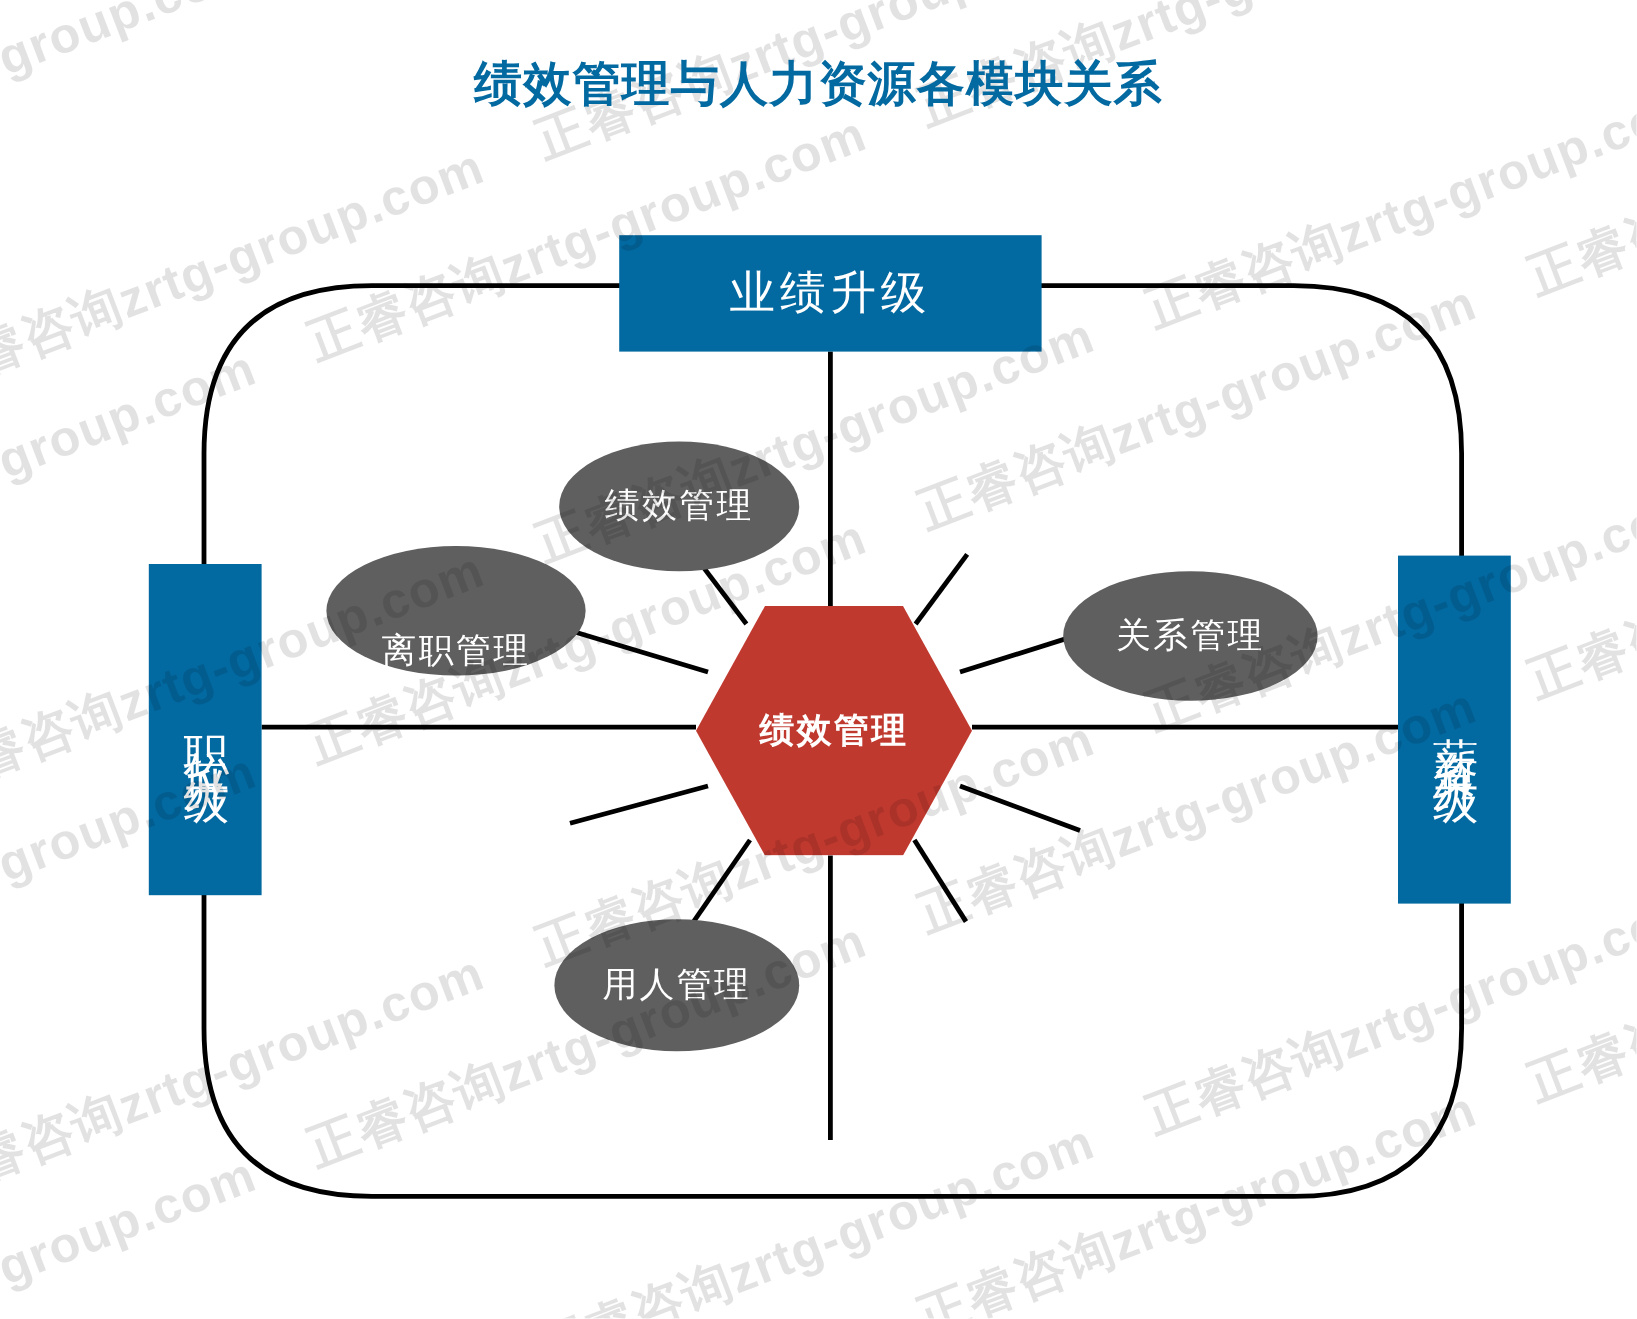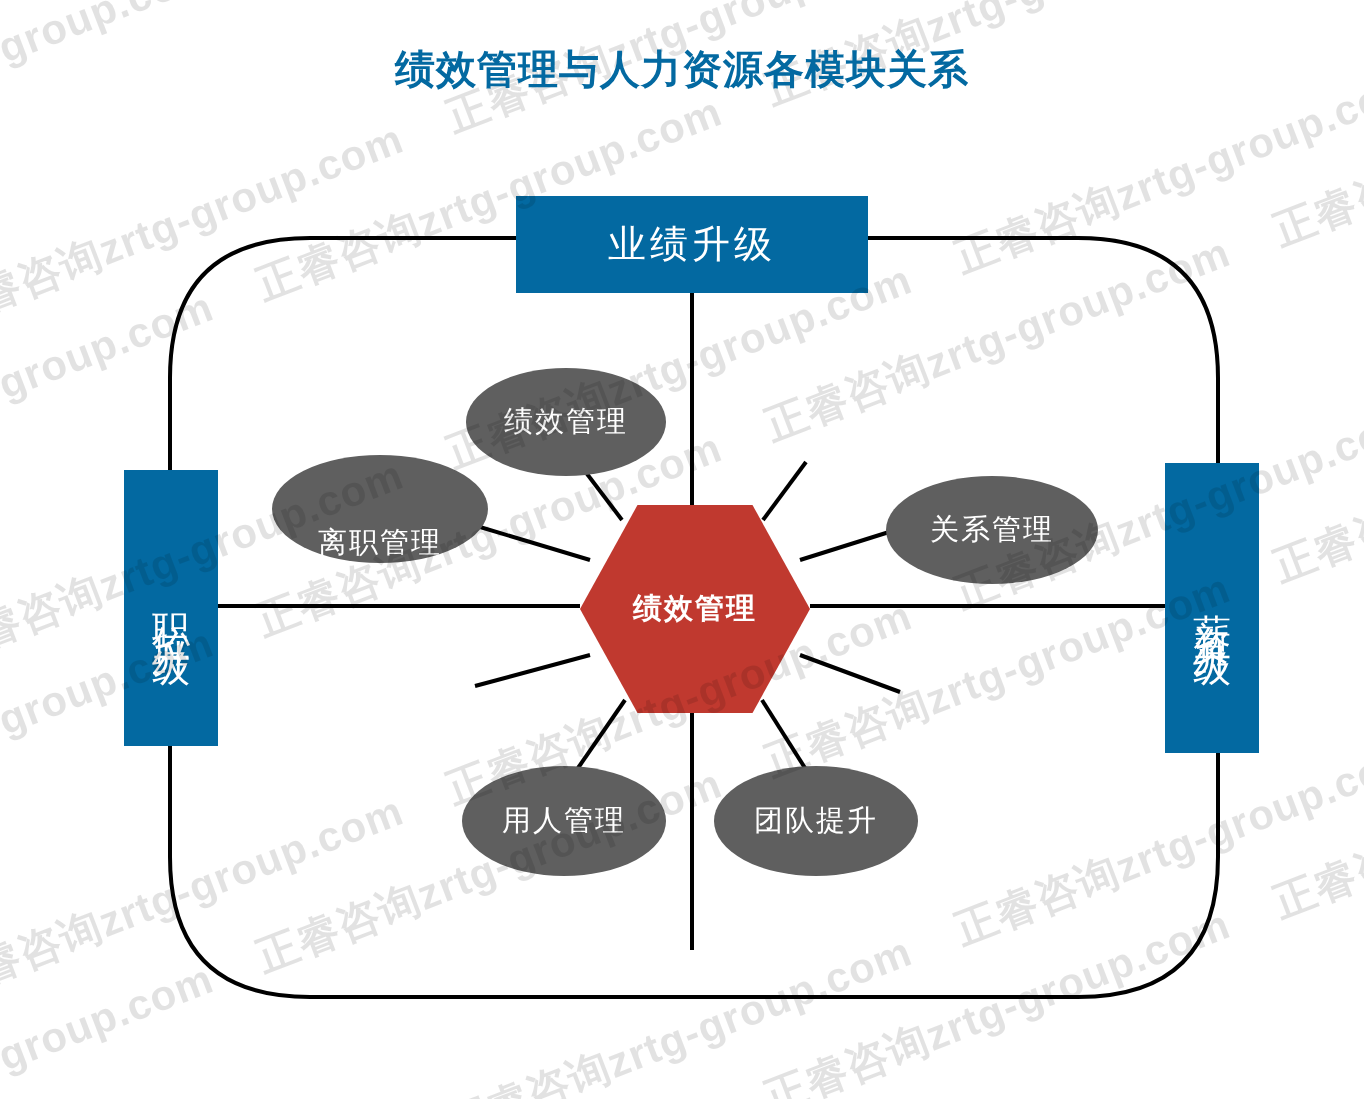--- a/index.html
+++ b/index.html
@@ -172,23 +172,20 @@
   <div class="node-ellipse" style="left:886px; top:476px; width:212px; height:108px;">
     <span class="node-label">关系管理</span>
   </div>
 
 
 
   <div class="node-ellipse" style="left:462px; top:766px; width:204px; height:110px;">
     <span class="node-label">用人管理</span>
   </div>
 
-  <div class="node-ellipse" style="left:714px; top:766px; width:204px; height:110px;">
-    <span class="node-label">团队提升</span>
-  </div>
 
   <div id="hex-core">
     <span id="hex-core-label">绩效管理</span>
   </div>
 
   <div id="box-top" class="red-box horizontal">
     <span>业绩升级</span>
   </div>
 
   <div id="box-right" class="red-box vertical">

